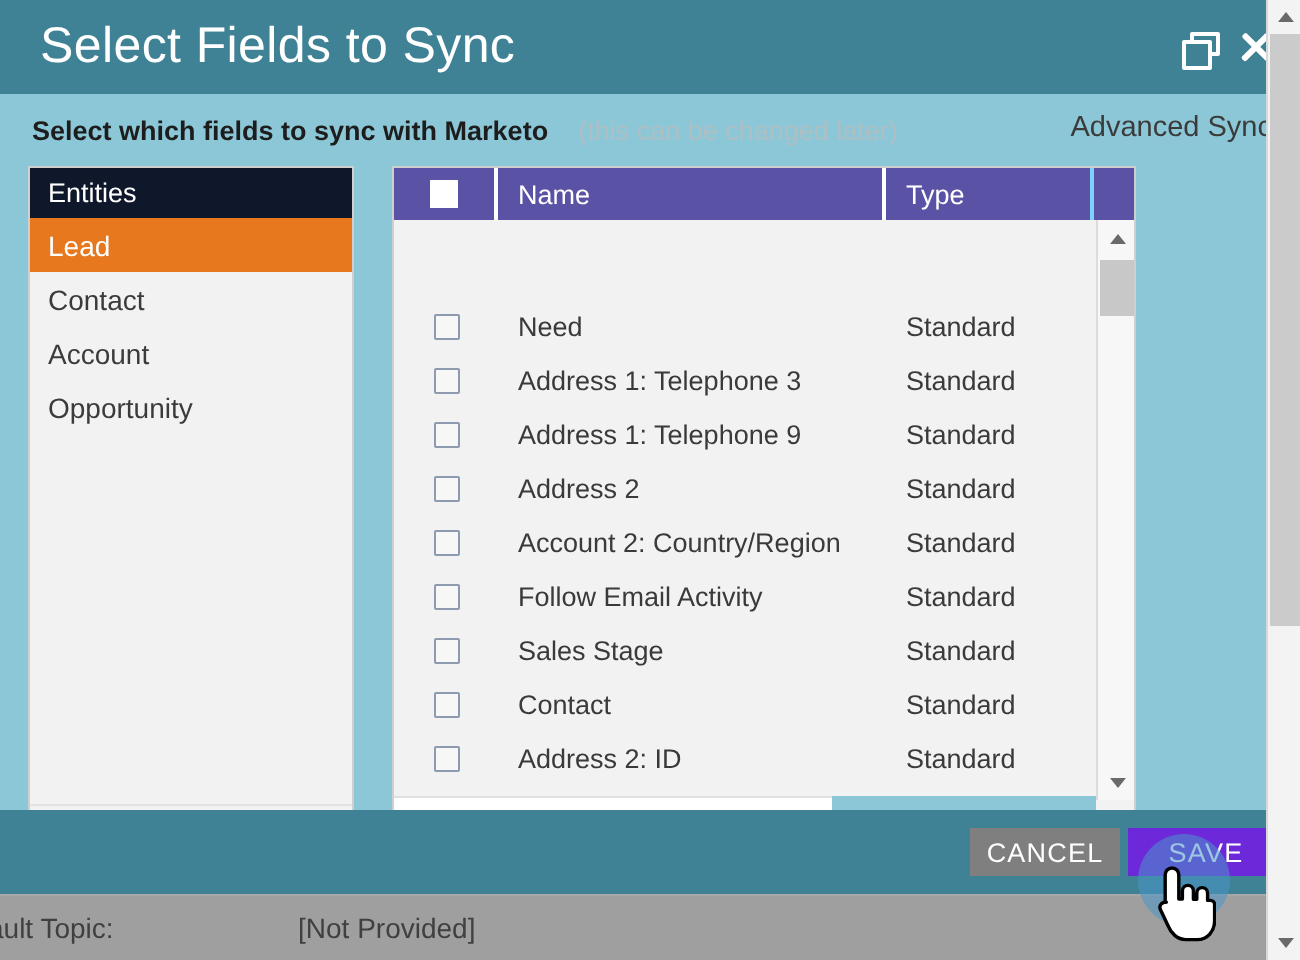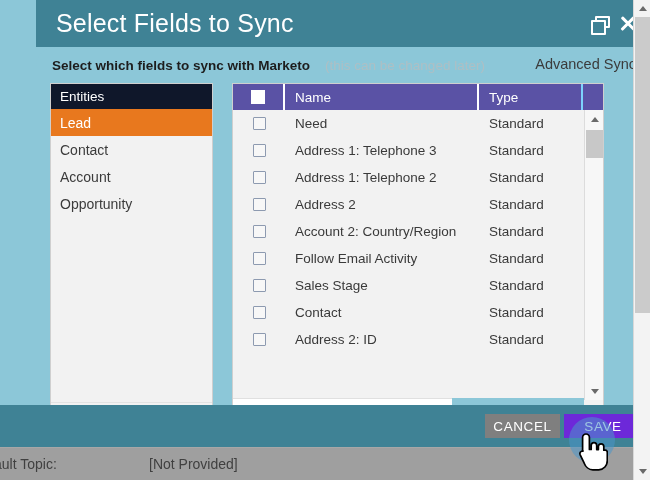--- a/index.html
+++ b/index.html
@@ -30,21 +30,20 @@
     background: rgba(60,60,60,0.45);
     pointer-events: none;
   }
 
   
   #modal {
     position: absolute; left: 0; top: 0;
     width: 650px; height: 447px;
     background: #8cc7d8;
     overflow: hidden;
-    padding-left: 36px;
   }
 
   
   #titlebar {
     position: relative;
     height: 47px;
     background: #3f8295;
     color: #ffffff;
     display: flex; align-items: center;
   }
@@ -162,20 +161,21 @@
   .hdr-checkbox {
     width: 14px; height: 14px; background:#ffffff;
     border: 1px solid #ffffff; display:block;
   }
 
   #rows-viewport {
     position: relative;
     height: 290px;
     background: #f2f2f2;
     overflow: hidden;
+    margin-top: 40px;
   }
   .field-row {
     display: flex; height: 27px; align-items: center;
     font-size: 13.5px; color: #3a3a3a;
   }
   .field-row .cell-check {
     width: 52px; display:flex; align-items:center; justify-content:center;
   }
   .row-checkbox {
     width: 13px; height: 13px; background:#f7f7f7;
@@ -366,21 +366,21 @@
                   <span class="row-checkbox"></span>
                 </div>
                 <div class="cell-name">Address 1: Telephone 3</div>
                 <div class="cell-type">Standard</div>
                 <div class="cell-pad"></div>
               </div>
               <div class="field-row">
                 <div class="cell-check">
                   <span class="row-checkbox"></span>
                 </div>
-                <div class="cell-name">Address 1: Telephone 2</div>
+                <div class="cell-name">Address 1: Telephone 9</div>
                 <div class="cell-type">Standard</div>
                 <div class="cell-pad"></div>
               </div>
               <div class="field-row">
                 <div class="cell-check">
                   <span class="row-checkbox"></span>
                 </div>
                 <div class="cell-name">Address 2</div>
                 <div class="cell-type">Standard</div>
                 <div class="cell-pad"></div>

